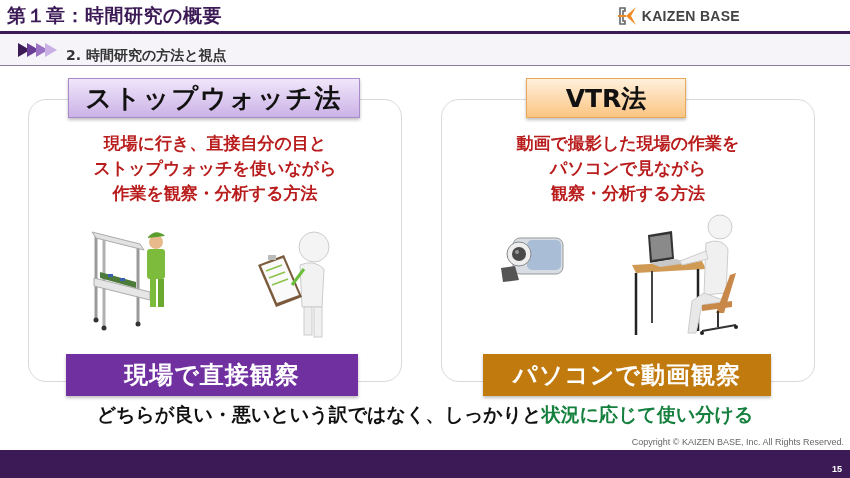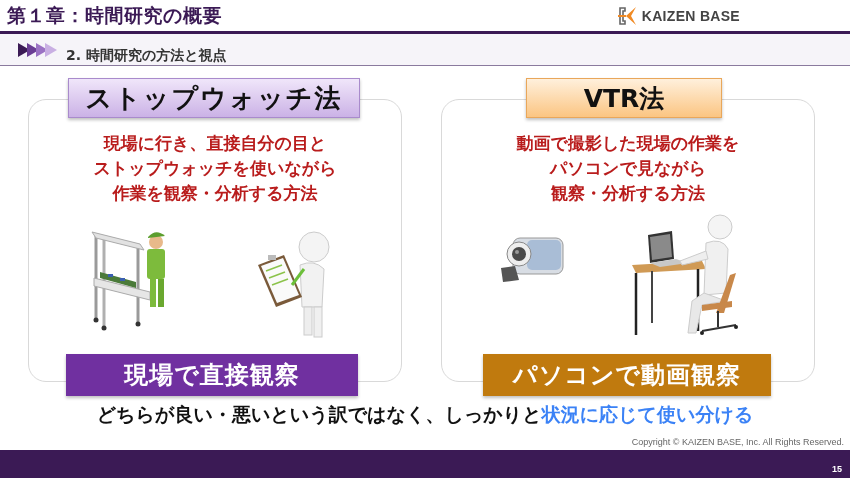--- a/index.html
+++ b/index.html
@@ -15,39 +15,39 @@
   .subheader { position: absolute; left: 0; top: 34px; width: 850px; height: 32px; background: #f6f4f9; border-bottom: 1px solid #8a7a9e; }
   .sub-arrows { position: absolute; left: 18px; top: 9px; width: 40px; height: 14px; }
   .sub-title { position: absolute; left: 66px; top: 13px; font-size: 14px; font-weight: bold; color: #333; white-space: nowrap; }
 
   .panel { position: absolute; top: 99px; height: 283px; background: #fff; border: 1px solid #d9d9d9; border-radius: 18px; }
   .panel-left { left: 28px; width: 374px; }
   .panel-right { left: 441px; width: 374px; }
 
   .method-label { position: absolute; top: 78px; height: 40px; display: flex; align-items: center; justify-content: center; font-weight: bold; color: #111; white-space: nowrap; text-align: center; }
   .label-stopwatch { left: 68px; width: 292px; font-size: 26px; letter-spacing: 2px; background: linear-gradient(#f0e6fa, #cbb2e6); border: 1px solid #a98bcc; box-shadow: 0 2px 3px rgba(0,0,0,0.25); }
-  .label-vtr { left: 526px; width: 196px; font-size: 25px; background: linear-gradient(#fff0dc, #fbc582); border: 1px solid #e9a75a; box-shadow: 0 2px 3px rgba(0,0,0,0.25); }
+  .label-vtr { left: 526px; width: 160px; font-size: 25px; background: linear-gradient(#fff0dc, #fbc582); border: 1px solid #e9a75a; box-shadow: 0 2px 3px rgba(0,0,0,0.25); }
 
   .desc { position: absolute; top: 131px; text-align: center; font-size: 17px; font-weight: bold; line-height: 25px; color: #b91c1c; white-space: nowrap; }
   .desc-left { left: 28px; width: 374px; }
   .desc-right { left: 441px; width: 374px; }
   .desc-line { display: block; }
 
   .illus { position: absolute; }
   .illus-worker { left: 90px; top: 222px; width: 90px; height: 110px; }
   .illus-clip { left: 256px; top: 225px; width: 80px; height: 118px; }
   .illus-camera { left: 497px; top: 228px; width: 76px; height: 58px; }
   .illus-desk { left: 632px; top: 213px; width: 112px; height: 128px; }
 
   .result-label { position: absolute; top: 354px; height: 42px; display: flex; align-items: center; justify-content: center; font-size: 24px; font-weight: bold; color: #fff; letter-spacing: 1px; white-space: nowrap; box-shadow: 0 2px 3px rgba(0,0,0,0.25); }
   .result-left { left: 66px; width: 292px; background: #7030a0; }
   .result-right { left: 483px; width: 288px; background: #c07a0e; }
 
   .conclusion { position: absolute; left: 0; top: 402px; width: 850px; text-align: center; font-size: 19px; font-weight: bold; color: #111; white-space: nowrap; }
-  .conclusion .accent { color: #3b82f6; }
+  .conclusion .accent { color: #15803d; }
 
   .copyright { position: absolute; right: 6px; top: 437px; font-family: "Liberation Sans", sans-serif; font-size: 9px; color: #666; white-space: nowrap; }
   .footer { position: absolute; left: 0; top: 450px; width: 850px; height: 28px; background: #3b1a55; }
   .page-num { position: absolute; right: 8px; top: 14px; font-family: "Liberation Sans", sans-serif; font-size: 9px; font-weight: bold; color: #fff; }
 </style>
 </head>
 <body>
 
 <div class="header">
   <div class="header-title">第１章：時間研究の概要</div>

